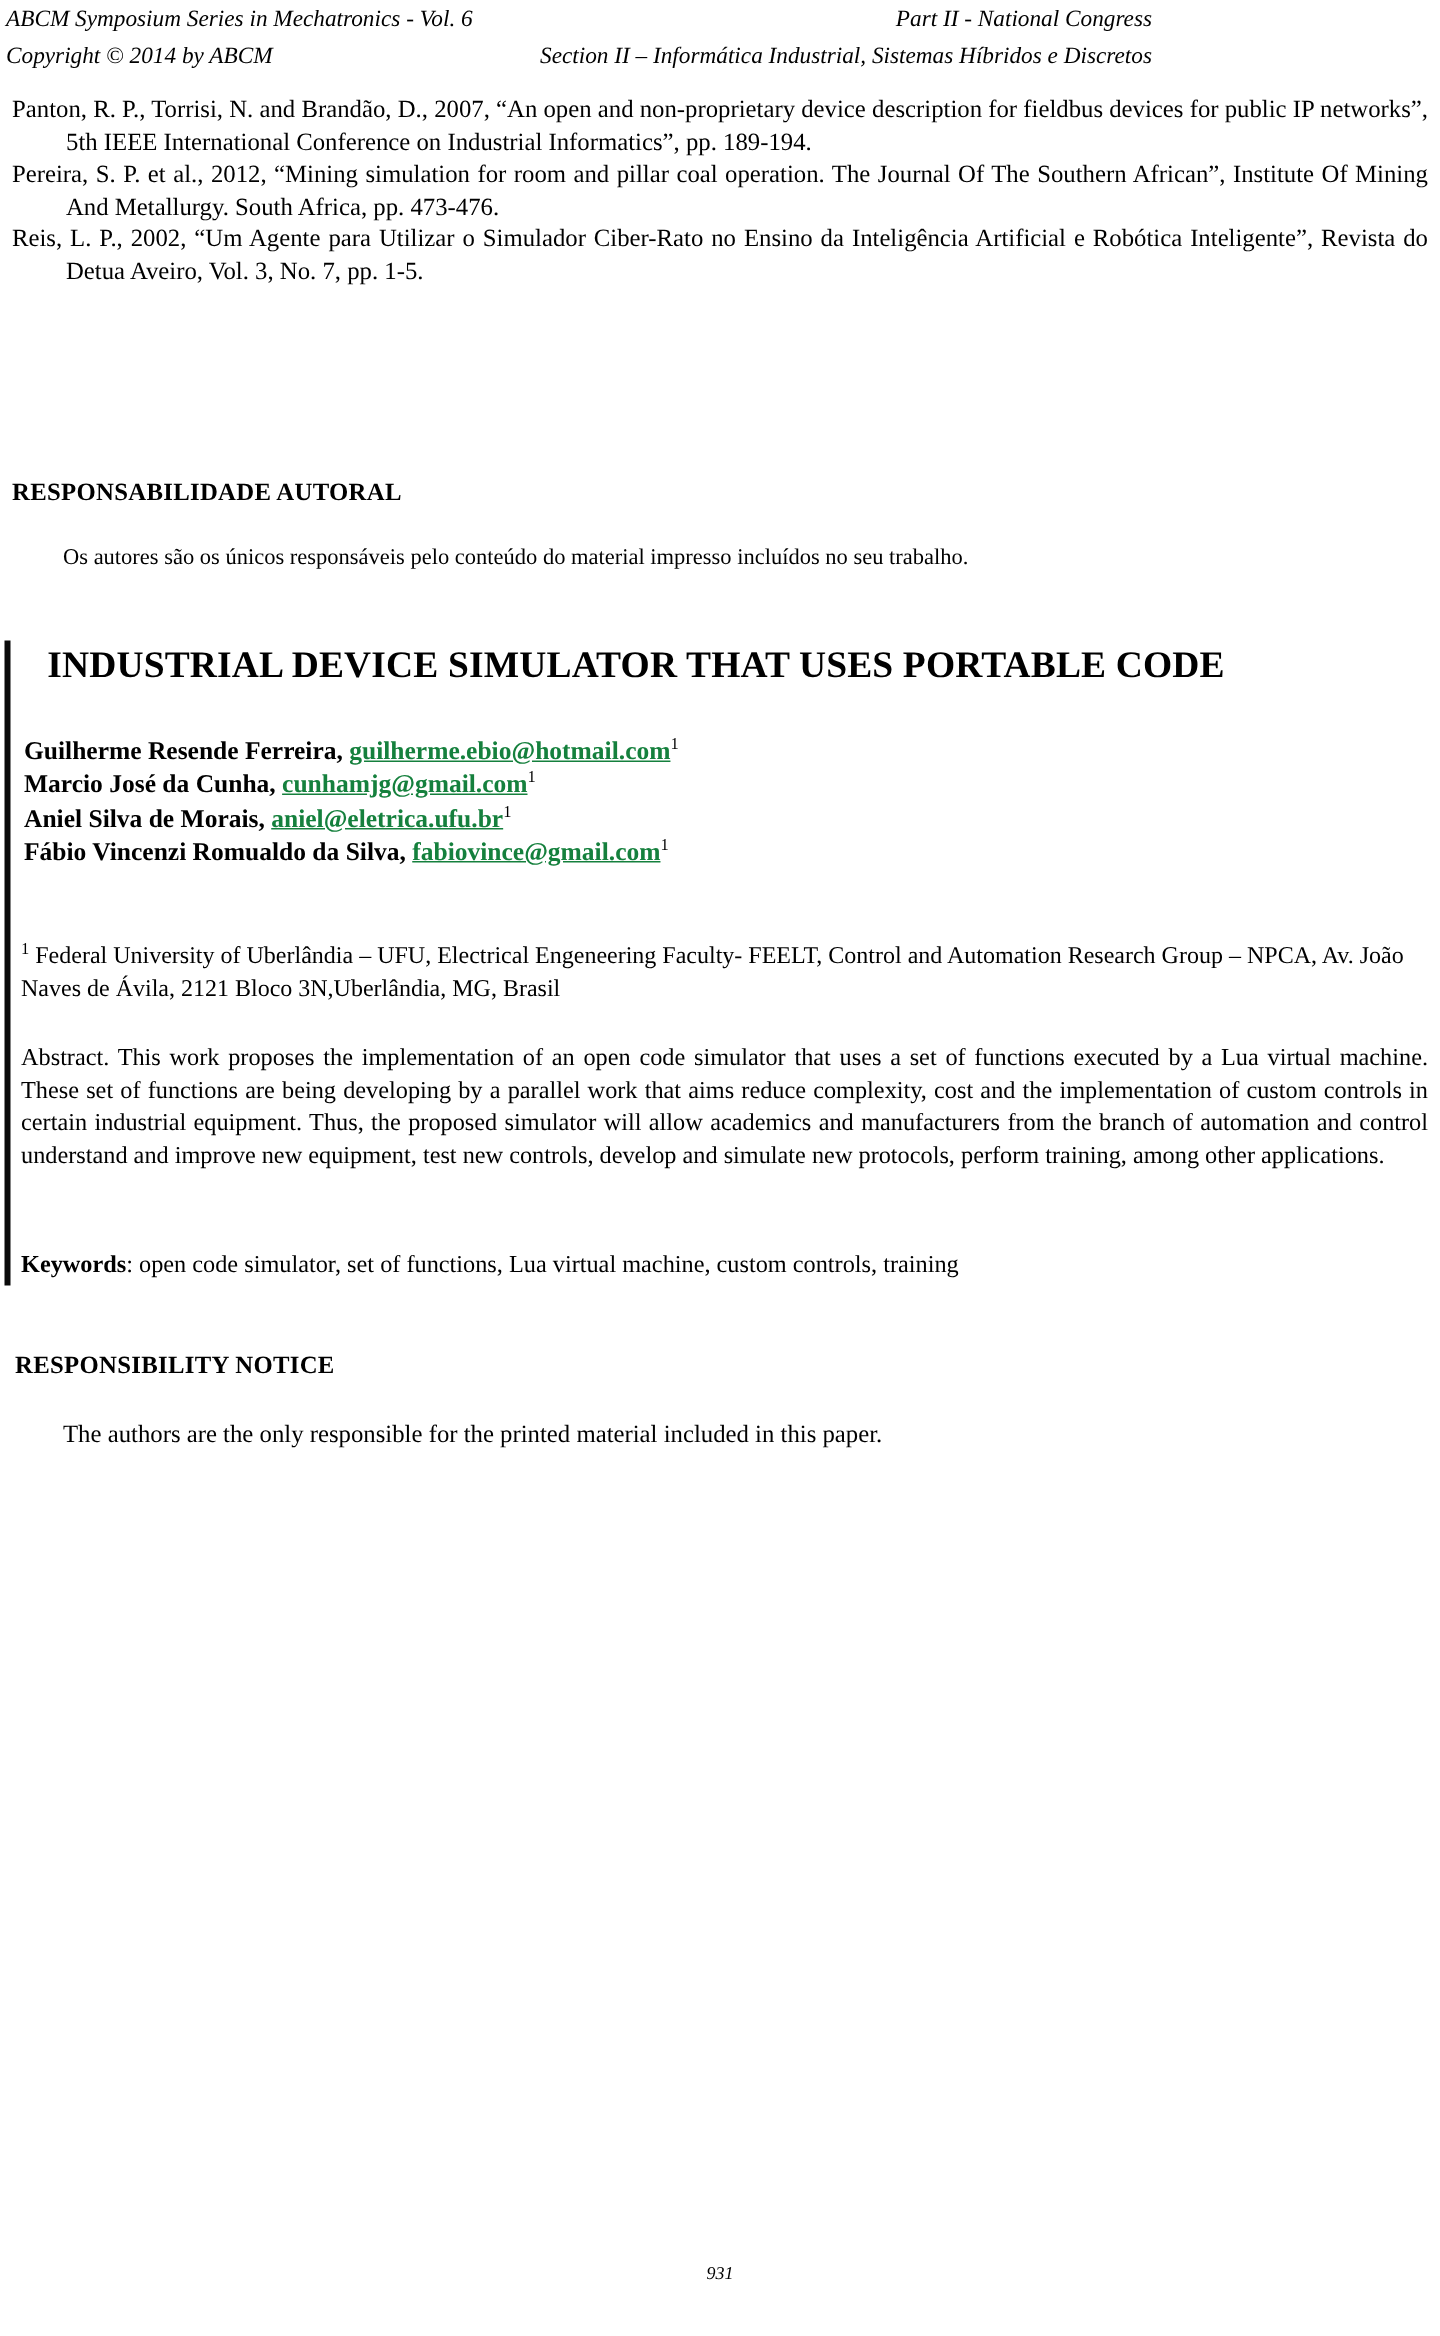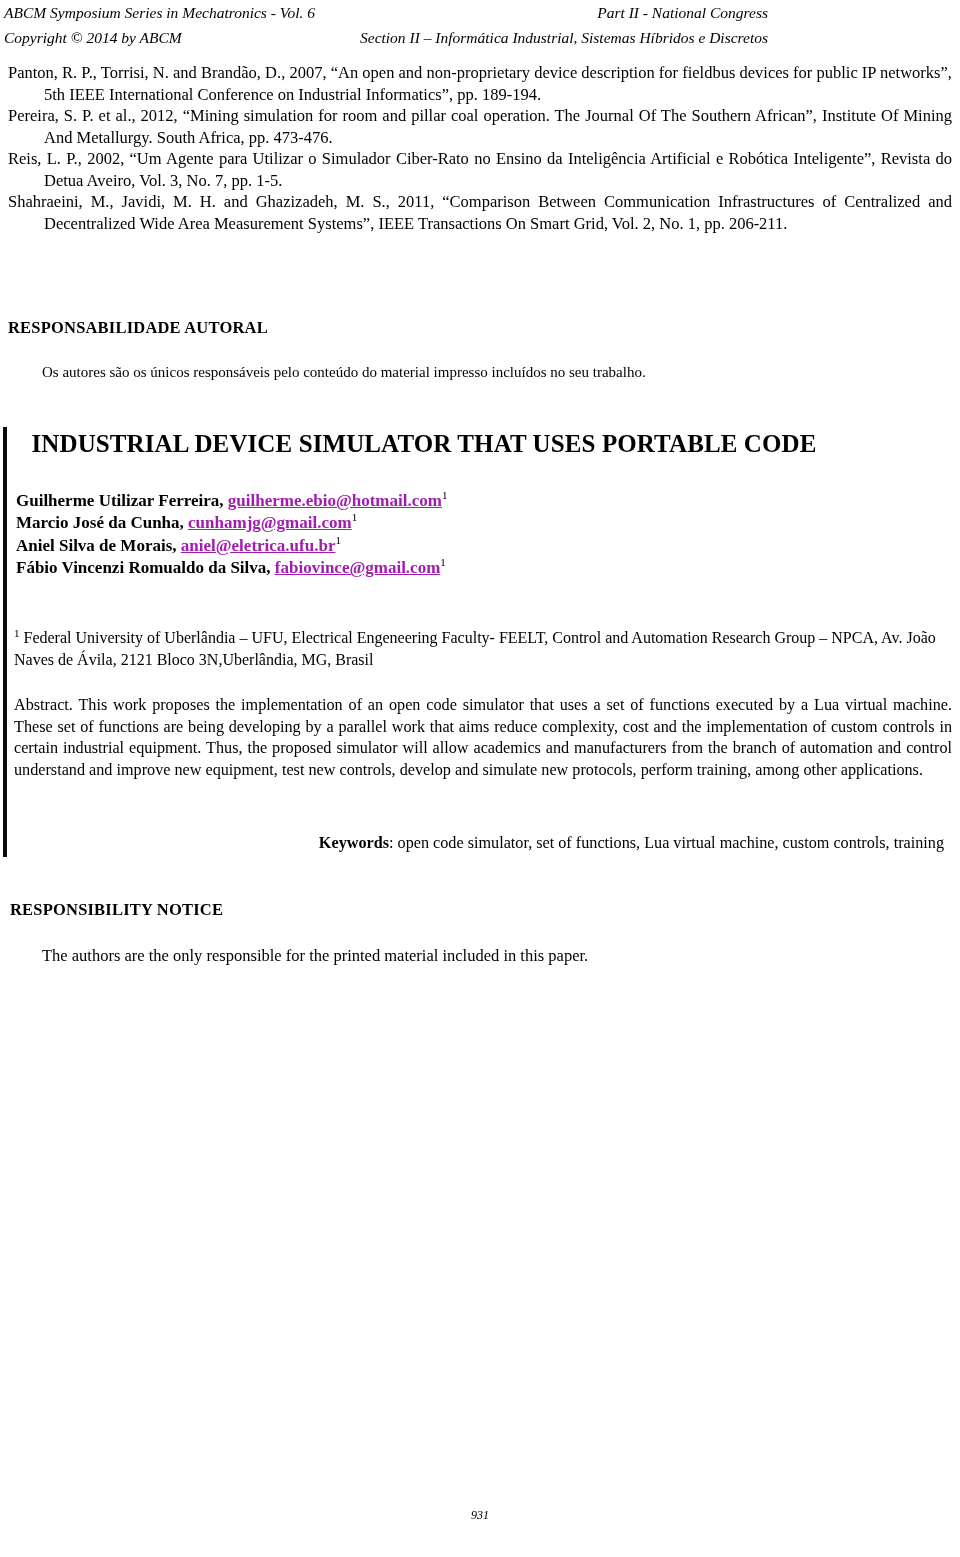--- a/index.html
+++ b/index.html
@@ -109,21 +109,21 @@
     position: absolute;
     left: 16px;
     top: 490px;
     width: 900px;
     font-weight: bold;
     font-size: 17px;
     line-height: 22.4px;
   }
   .authors .line { white-space: nowrap; }
   a.mail {
-    color: #a21caf;
+    color: #15803d;
     text-decoration: underline;
     font-weight: bold;
   }
   sup.mark {
     font-size: 11px;
     vertical-align: super;
     line-height: 0;
     font-weight: normal;
   }
 
@@ -156,21 +156,20 @@
   .abstract b { font-weight: normal; }
 
   
   .keywords {
     position: absolute;
     left: 14px;
     top: 833px;
     width: 930px;
     font-size: 16.2px;
     line-height: 21.6px;
-    text-align: right;
   }
   .keywords b { font-weight: bold; }
 
   
   .h-resp-en {
     position: absolute;
     left: 10px;
     top: 900px;
     font-weight: bold;
     font-size: 16.5px;
@@ -209,33 +208,32 @@
     <div class="row">
       <span class="left">Copyright © 2014 by ABCM</span>
       <span class="right">Section II – Informática Industrial, Sistemas Híbridos e Discretos</span>
     </div>
   </div>
 
   <div class="refs">
     <p class="ref">Panton, R. P., Torrisi, N. and Brandão, D., 2007, “An open and non-proprietary device description for fieldbus devices for public IP networks”, 5th IEEE International Conference on Industrial Informatics”, pp. 189-194.</p>
     <p class="ref">Pereira, S. P. et al., 2012, “Mining simulation for room and pillar coal operation. The Journal Of The Southern African”, Institute Of Mining And Metallurgy. South Africa, pp. 473-476.</p>
     <p class="ref">Reis, L. P., 2002, “Um Agente para Utilizar o Simulador Ciber-Rato no Ensino da Inteligência Artificial e Robótica Inteligente”, Revista do Detua Aveiro, Vol. 3, No. 7, pp. 1-5.</p>
-    <p class="ref">Shahraeini, M., Javidi, M. H. and Ghazizadeh, M. S., 2011, “Comparison Between Communication Infrastructures of Centralized and Decentralized Wide Area Measurement Systems”, IEEE Transactions On Smart Grid, Vol. 2, No. 1, pp. 206-211.</p>
   </div>
 
   <div class="h-resp-pt">RESPONSABILIDADE AUTORAL</div>
   <div class="p-resp-pt">Os autores são os únicos responsáveis pelo conteúdo do material impresso incluídos no seu trabalho.</div>
 
   <div class="changebar"></div>
 
   <div class="paper-title">INDUSTRIAL DEVICE SIMULATOR THAT USES PORTABLE CODE</div>
 
   <div class="authors">
     <div class="line">
-      <span>Guilherme Utilizar Ferreira,</span>
+      <span>Guilherme Resende Ferreira,</span>
       <a class="mail" href="#">guilherme.ebio@hotmail.com</a><sup class="mark">1</sup>
     </div>
     <div class="line">
       <span>Marcio José da Cunha,</span>
       <a class="mail" href="#">cunhamjg@gmail.com</a><sup class="mark">1</sup>
     </div>
     <div class="line">
       <span>Aniel Silva de Morais,</span>
       <a class="mail" href="#">aniel@eletrica.ufu.br</a><sup class="mark">1</sup>
     </div>

